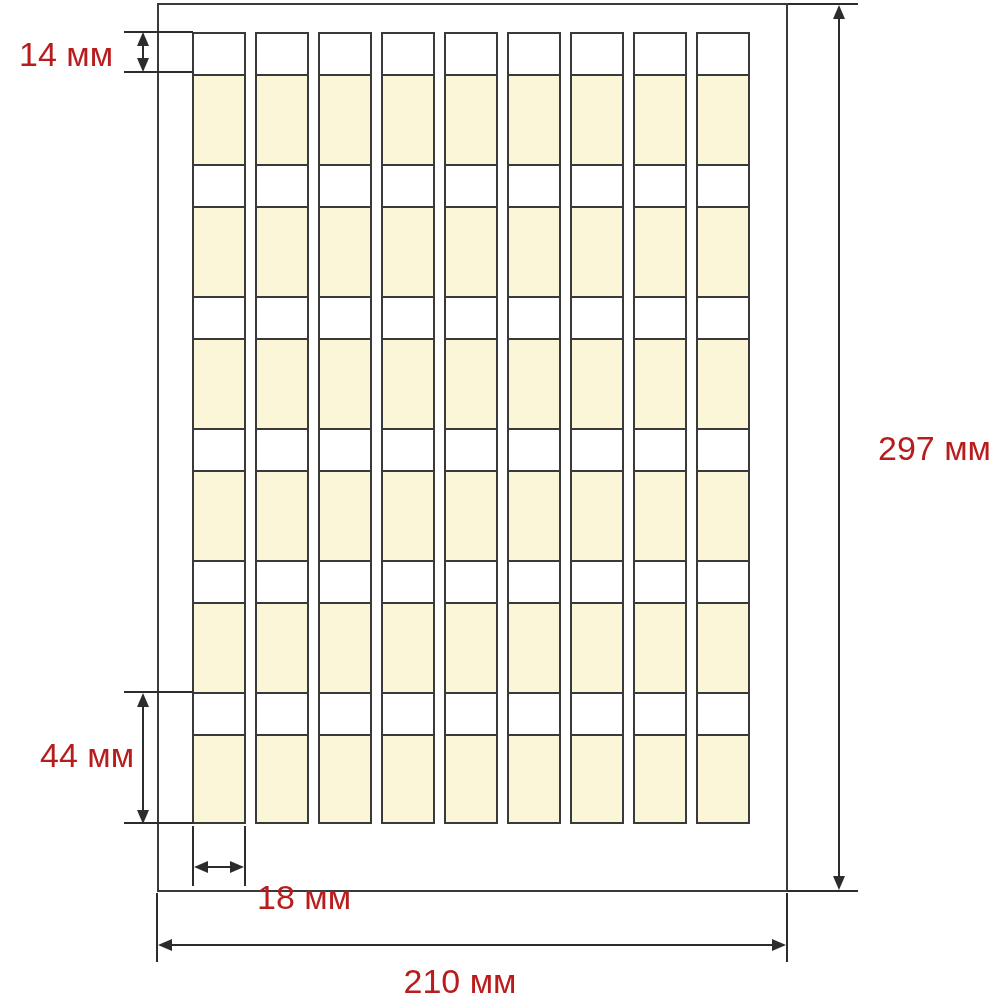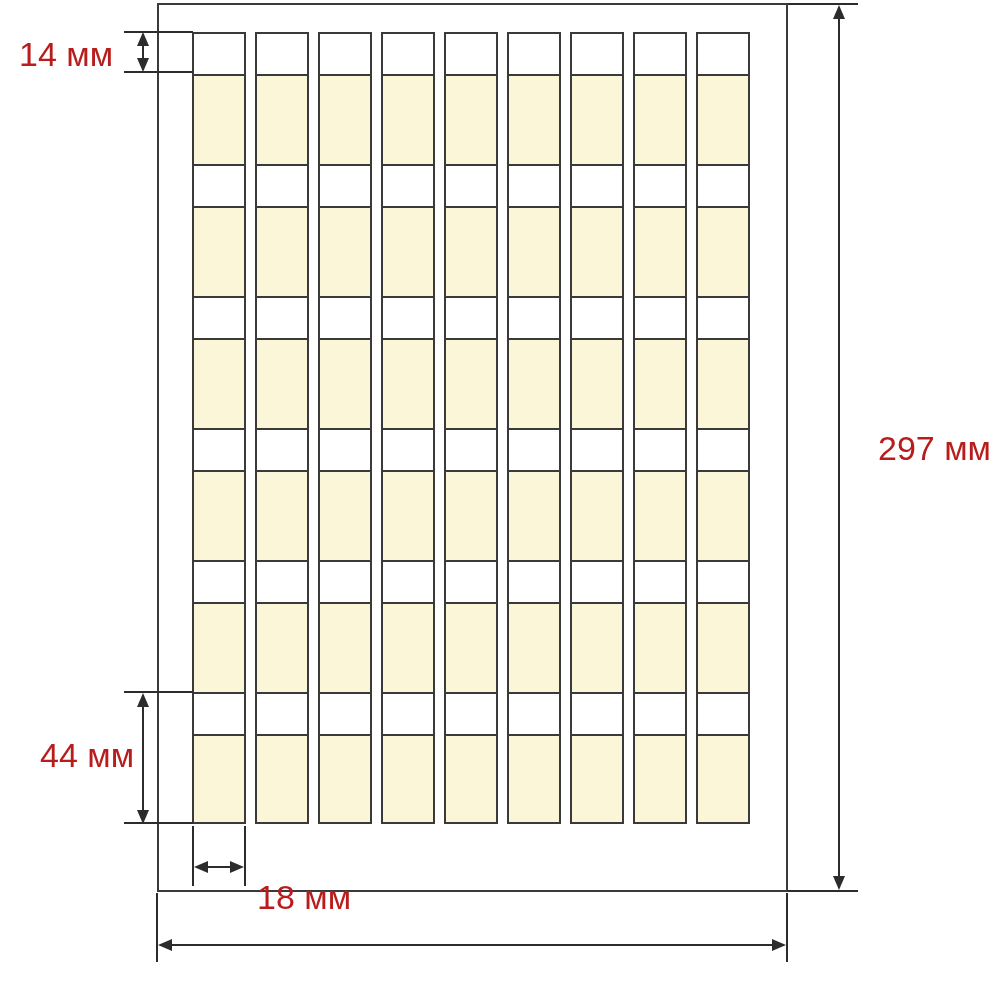--- a/index.html
+++ b/index.html
@@ -336,14 +336,15 @@
   <div class="vline" style="left:838px; top:10px;  height:875px;"></div>
   <div class="arrow up" style="left:833px; top:5px;"></div>
   <div class="arrow down" style="left:833px; top:876px;"></div>
   <div class="dim-label" style="left:878px; top:431px;">297 мм</div>
 
   <div class="vline" style="left:156px; top:893px; height:69px;"></div>
   <div class="vline" style="left:786px; top:893px; height:69px;"></div>
   <div class="hline" style="left:166px; top:944px; width:612px;"></div>
   <div class="arrow left" style="left:158px; top:939px;"></div>
   <div class="arrow right" style="left:772px; top:939px;"></div>
+  <div class="dim-label" style="left:360px; top:964px; width:200px; text-align:center;">210 мм</div>
 
 </div>
 
 </body></html>

